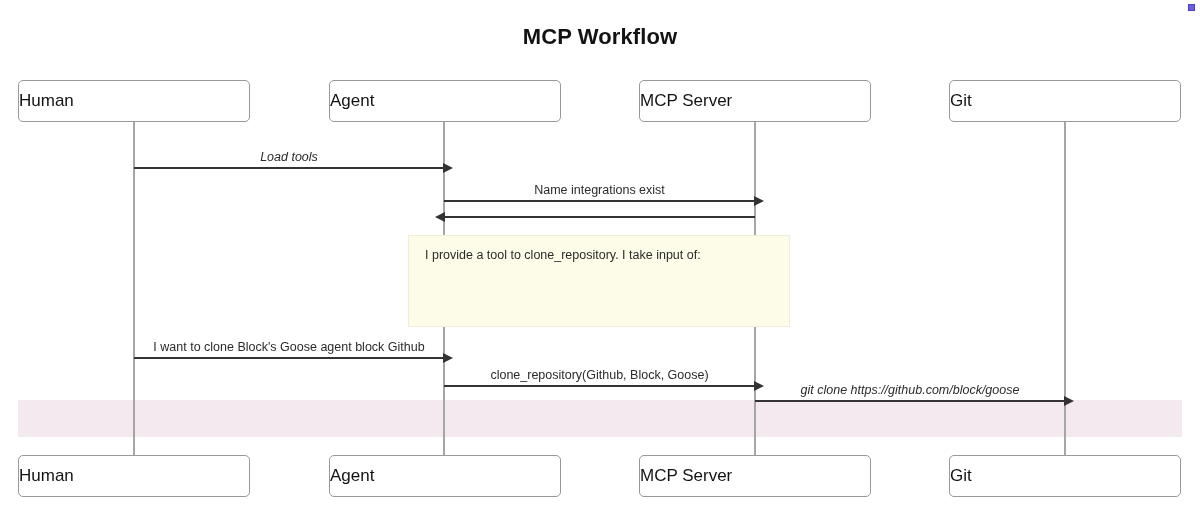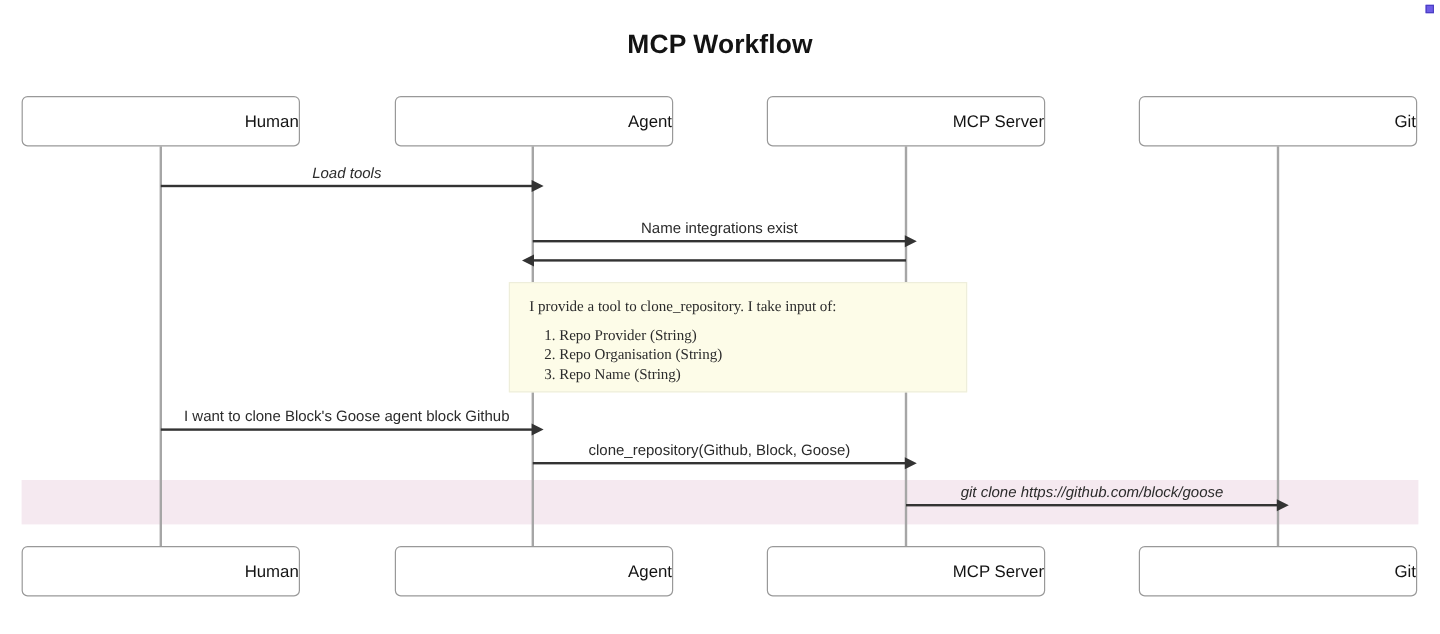--- a/index.html
+++ b/index.html
@@ -55,22 +55,22 @@
   
   .participant {
     position: absolute;
     width: 232px;
     height: 42px;
     border: 1px solid #999999;
     border-radius: 5px;
     background: #ffffff;
     display: flex;
     align-items: center;
-    justify-content: flex-end;
-    font-size: 14px;
+    justify-content: flex-start;
+    font-size: 17px;
     color: #131313;
     font-weight: normal;
   }
   .participant.top { top: 80px; }
   .participant.bottom { top: 455px; }
 
   
   #highlight-band {
     position: absolute;
     left: 18px;
@@ -107,31 +107,30 @@
     width: 100%;
     text-align: center;
     font-size: 12.5px;
     color: #2b2b2b;
     white-space: nowrap;
   }
 
   
   #note-box {
     position: absolute;
-    left: 424px;
+    left: 408px;
     top: 235px;
     width: 382px;
     height: 92px;
     background: #fdfce8;
     border: 1px solid #eeeedb;
     padding: 12px 16px 10px 16px;
     font-size: 12.5px;
     color: #2b2b2b;
     line-height: 1.25;
-    font-family: Liberation Serif, serif;
   }
   #note-head { margin: 0 0 8px 0; }
   #note-list {
     margin: 0;
     padding-left: 25px;
     list-style-type: decimal;
   }
   #note-list li { margin: 1px 0; }
 </style>
 </head>
@@ -156,21 +155,21 @@
   <div class="participant top" style="left:329px;">
       <span>Agent</span>
     </div>
   <div class="participant top" style="left:639px;">
       <span>MCP Server</span>
     </div>
   <div class="participant top" style="left:949px;">
       <span>Git</span>
     </div>
 
-  <div class="message" style="left:134px; top:154px; width:310px;font-style:italic;">
+  <div class="message" style="left:134px; top:167px; width:310px;font-style:italic;">
     <span class="msg-label">Load tools</span>
     <span class="arrowhead right"></span>
   </div>
 
   <div class="message" style="left:444px; top:200px; width:311px;">
     <span class="msg-label">Name integrations exist</span>
     <span class="arrowhead right"></span>
   </div>
 
   <div class="message" style="left:444px; top:216px; width:311px;">
@@ -181,32 +180,27 @@
   <div class="message" style="left:134px; top:357px; width:310px;">
     <span class="msg-label">I want to clone Block's Goose agent block Github</span>
     <span class="arrowhead right"></span>
   </div>
 
   <div class="message" style="left:444px; top:385px; width:311px;">
     <span class="msg-label">clone_repository(Github, Block, Goose)</span>
     <span class="arrowhead right"></span>
   </div>
 
-  <div class="message" style="left:755px; top:420px; width:310px;font-style:italic;">
+  <div class="message" style="left:755px; top:400px; width:310px;font-style:italic;">
     <span class="msg-label">git clone https://github.com/block/goose</span>
     <span class="arrowhead right"></span>
   </div>
 
   <div id="note-box">
     <p id="note-head">I provide a tool to clone_repository. I take input of:</p>
-    <ol id="note-list">
-      <li>Repo Provider (String)</li>
-      <li>Repo Organisation (String)</li>
-      <li>Repo Name (String)</li>
-    </ol>
   </div>
 
   <div class="participant bottom" style="left:18px;">
       <span>Human</span>
     </div>
   <div class="participant bottom" style="left:329px;">
       <span>Agent</span>
     </div>
   <div class="participant bottom" style="left:639px;">
       <span>MCP Server</span>

